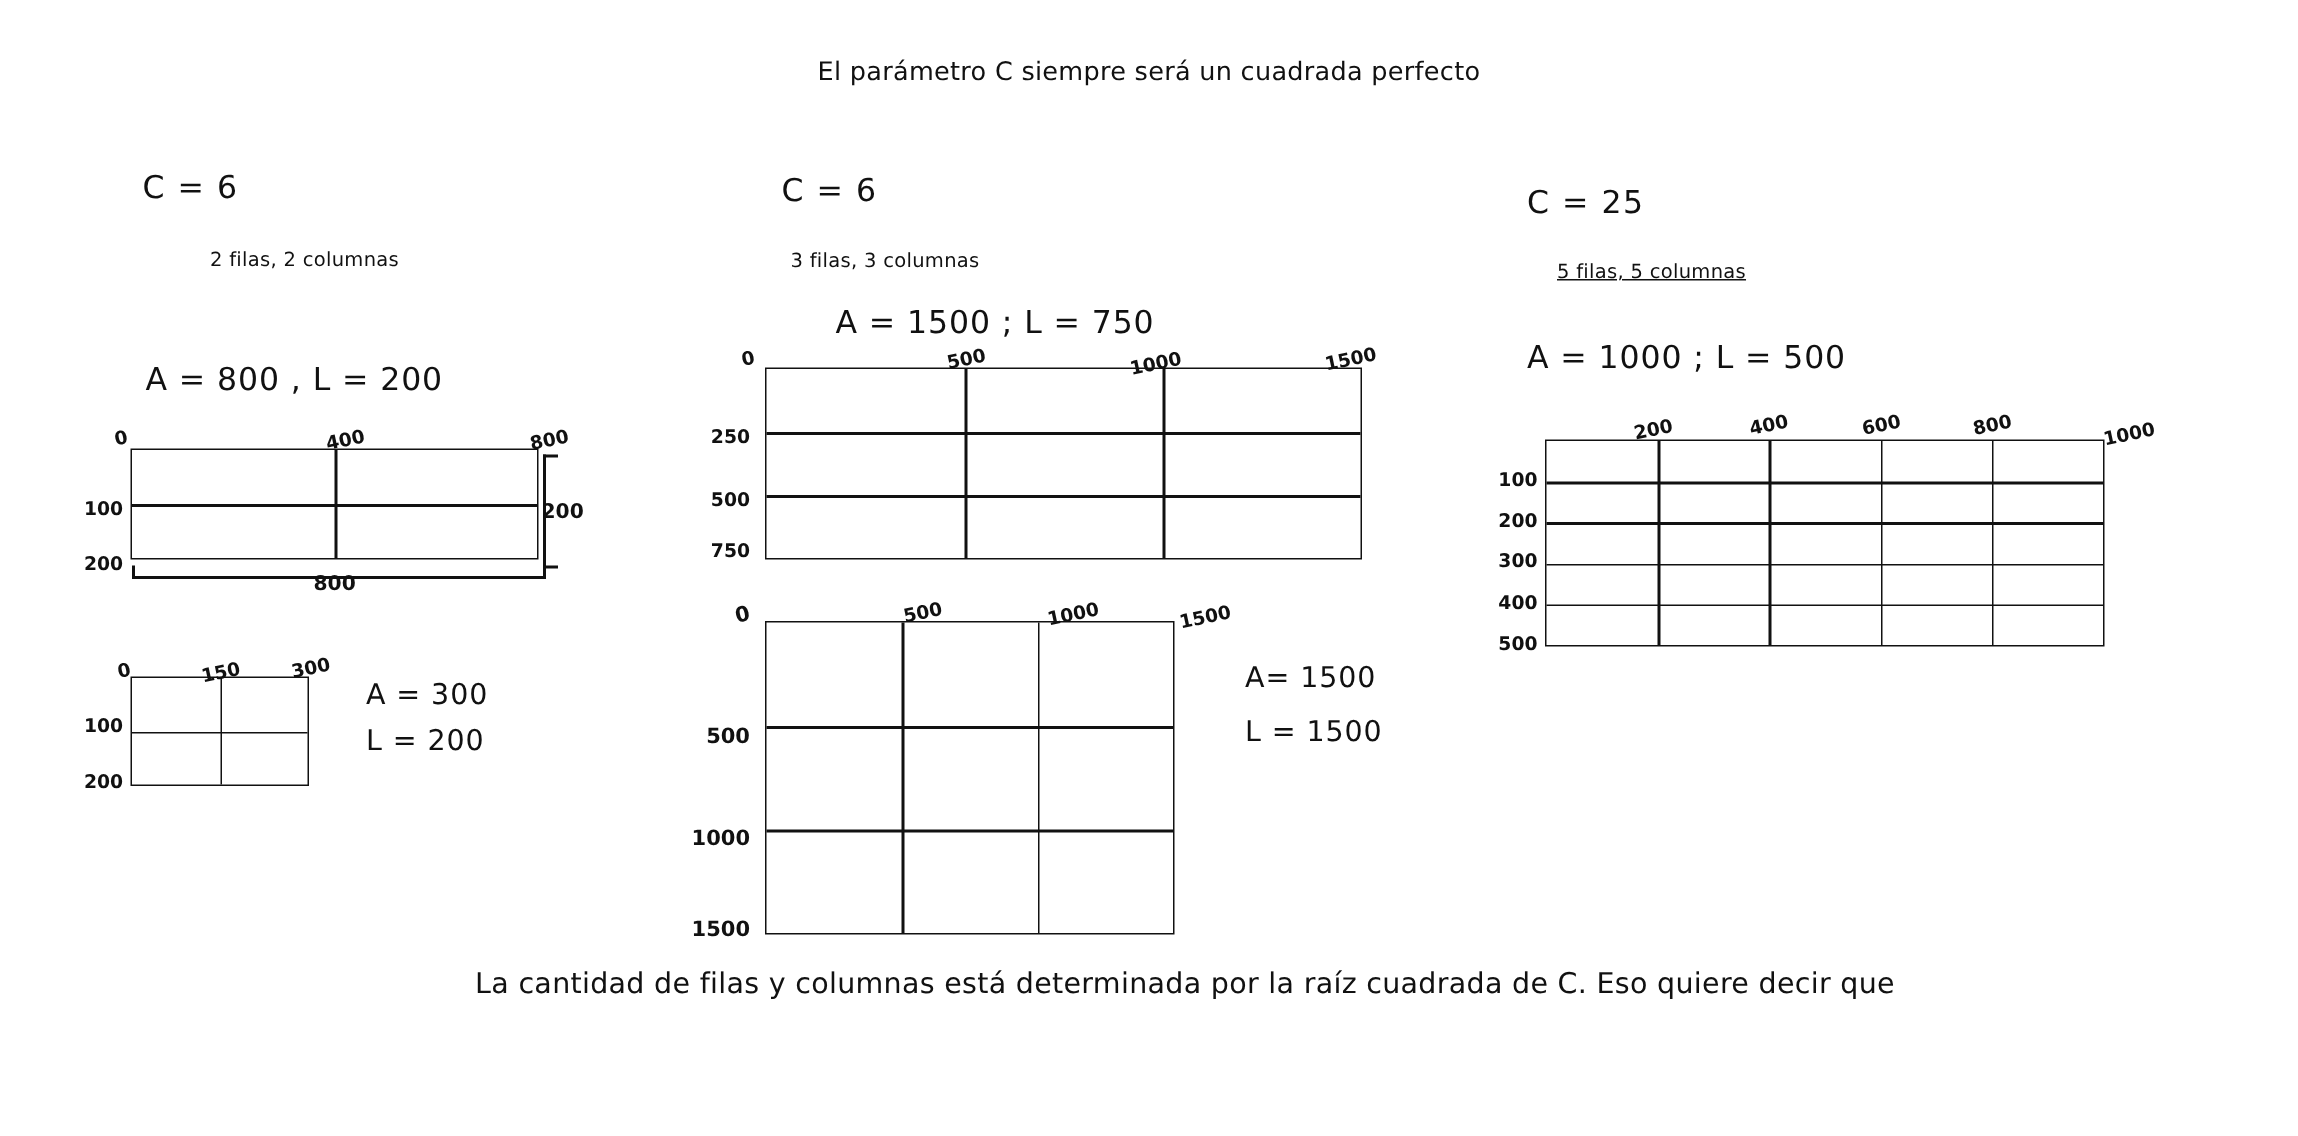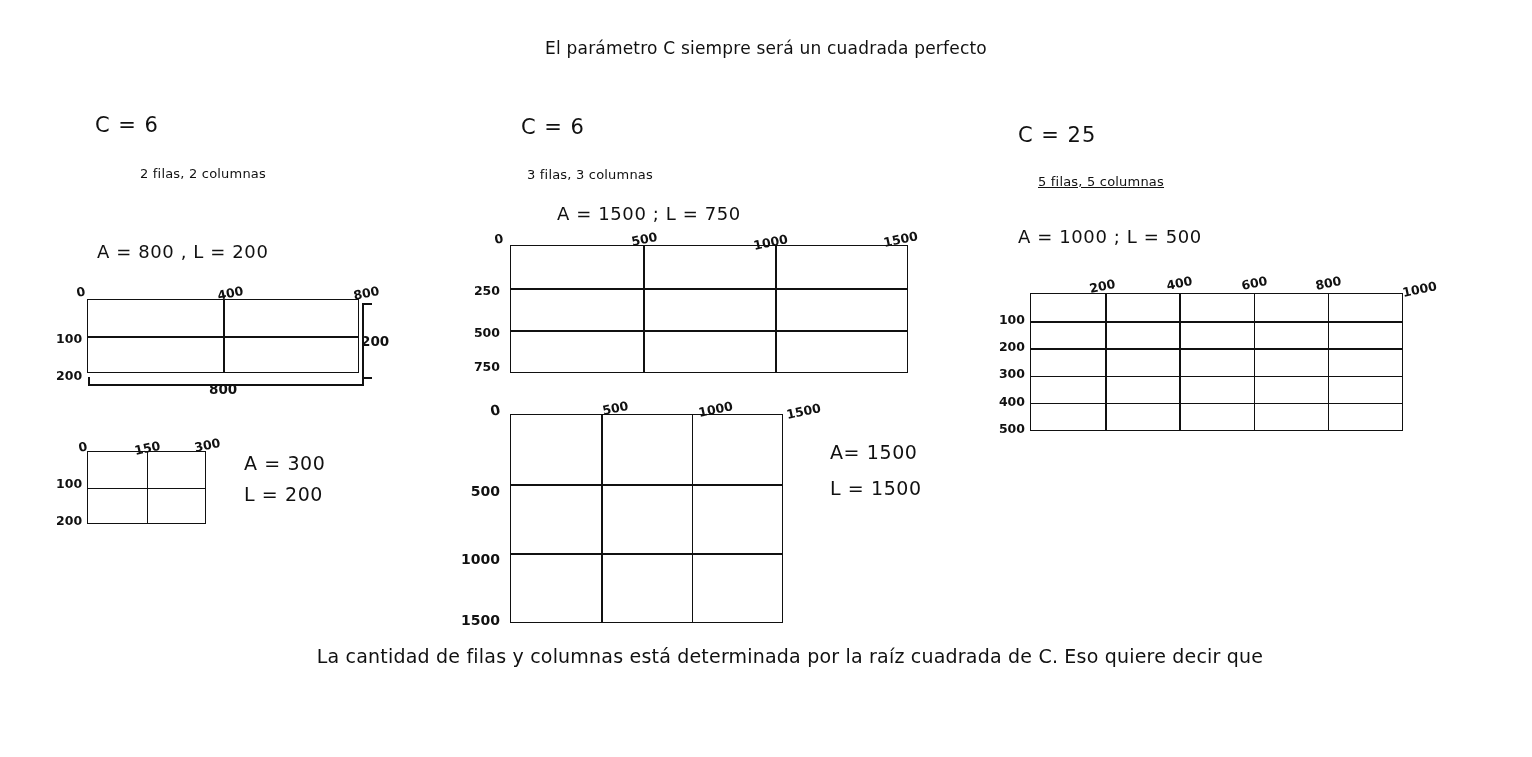--- a/index.html
+++ b/index.html
@@ -28,21 +28,21 @@
 
   .case-title {
     font-size: 21px;
     letter-spacing: 1px;
   }
   .case-sub {
     font-size: 13px;
     letter-spacing: 0.2px;
   }
   .case-dims {
-    font-size: 18px;
+    font-size: 21px;
     letter-spacing: 0.6px;
   }
 
   .grid {
     position: absolute;
     box-sizing: border-box;
     border: 1.6px solid #111111;
   }
   .grid .vline, .grid .hline {
     position: absolute;

